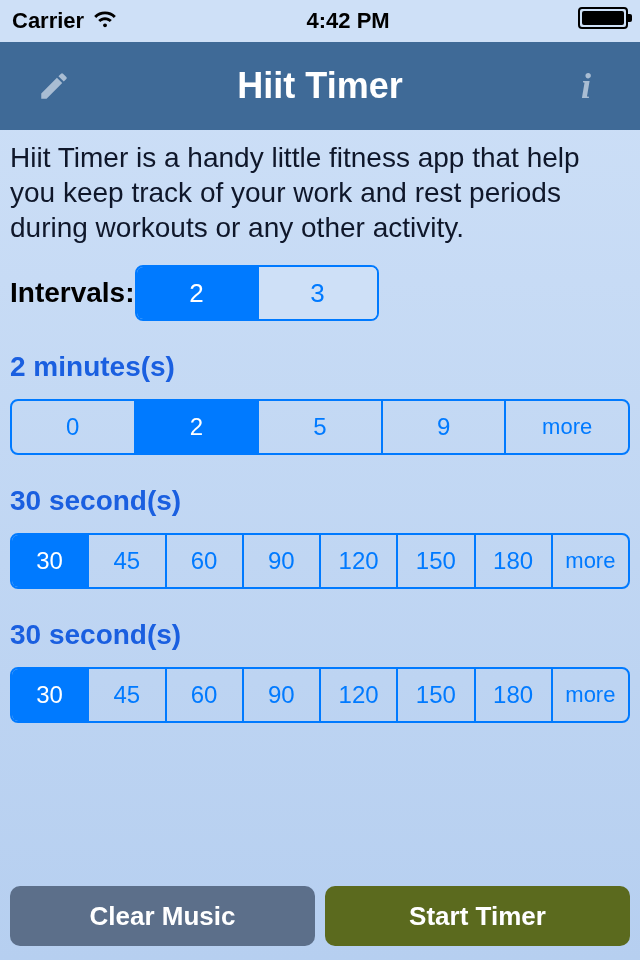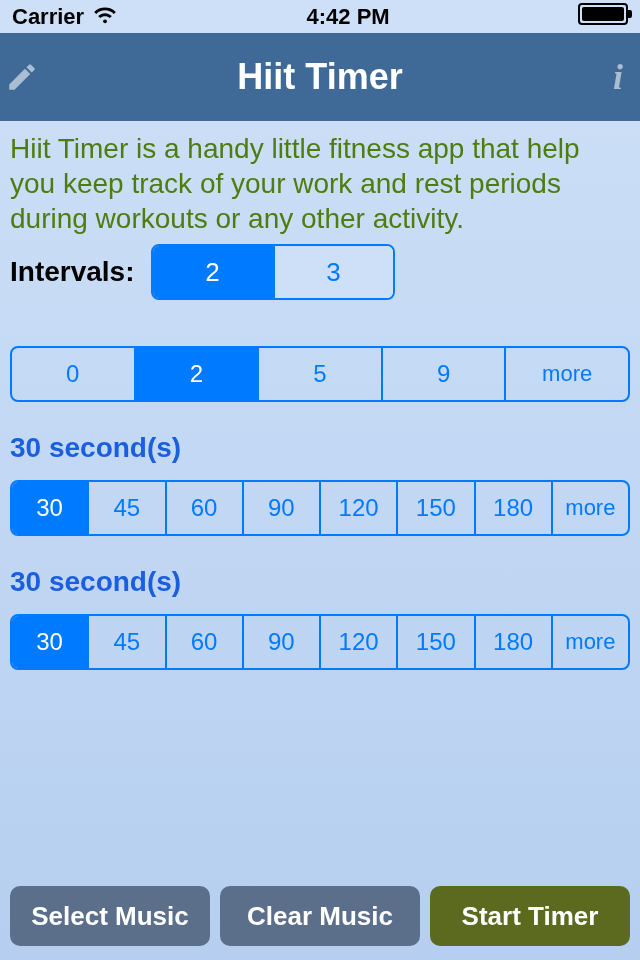--- a/index.html
+++ b/index.html
@@ -3,66 +3,65 @@
 <meta charset="utf-8">
 <style>
   * { box-sizing: border-box; margin: 0; padding: 0; }
   html, body { width: 640px; height: 960px; overflow: hidden; }
   body {
     font-family: -apple-system, "Helvetica Neue", Helvetica, Arial, sans-serif;
     background: linear-gradient(to bottom, #cee0f7 0%, #b6cff0 100%);
     color: #000;
   }
   .status-bar {
-    height: 33px;
+    height: 42px;
     display: flex;
     align-items: center;
     justify-content: space-between;
     padding: 0 12px;
     font-size: 22px;
     font-weight: 600;
     color: #000;
     background: #cee0f7;
   }
   .status-left { display: flex; align-items: center; gap: 8px; }
   .status-left svg { width: 26px; height: 20px; }
   .nav-bar {
     height: 88px;
     background: #3f6a97;
     display: flex;
     align-items: center;
     justify-content: space-between;
-    padding: 0 4px;
+    padding: 0 36px;
   }
   .nav-title {
     color: #fff;
     font-size: 36px;
     font-weight: 700;
   }
   .nav-icon {
     width: 36px;
     height: 36px;
     display: flex;
     align-items: center;
     justify-content: center;
     color: #a9bdd3;
   }
   .content {
     padding: 10px 10px 0 10px;
   }
   .description {
     font-size: 28px;
     line-height: 1.25;
-    color: #4d7c0f;
-    margin-bottom: 8px;
+    color: #0f172a;
+    margin-bottom: 20px;
   }
   .row-label-inline {
     display: flex;
     align-items: center;
-    gap: 16px;
     margin-bottom: 10px;
   }
   .label-bold {
     font-size: 28px;
     font-weight: 700;
   }
   .label-normal {
     font-size: 28px;
     font-weight: 400;
   }
@@ -207,20 +206,21 @@
   <div class="row-label-inline">
     <span class="label-bold">Intervals:</span>
     <div class="seg-small">
         <div class="seg-btn selected">2</div>
         <div class="seg-btn">3</div>
       </div>
   </div>
 
   <div class="section">
     <div class="row-label-inline">
+      <span class="label-value">2 minutes(s)</span>
     </div>
     <div class="seg-full">
         <div class="seg-btn">0</div>
         <div class="seg-btn selected">2</div>
         <div class="seg-btn">5</div>
         <div class="seg-btn">9</div>
         <div class="seg-btn more">more</div>
       </div>
   </div>
 
@@ -251,16 +251,15 @@
         <div class="seg-btn">90</div>
         <div class="seg-btn">120</div>
         <div class="seg-btn">150</div>
         <div class="seg-btn">180</div>
         <div class="seg-btn more">more</div>
       </div>
   </div>
 </div>
 
 <div class="bottom-bar">
-  <div class="btn btn-gray">Select Music</div>
   <div class="btn btn-gray">Clear Music</div>
   <div class="btn btn-green">Start Timer</div>
 </div>
 
 </body></html>

